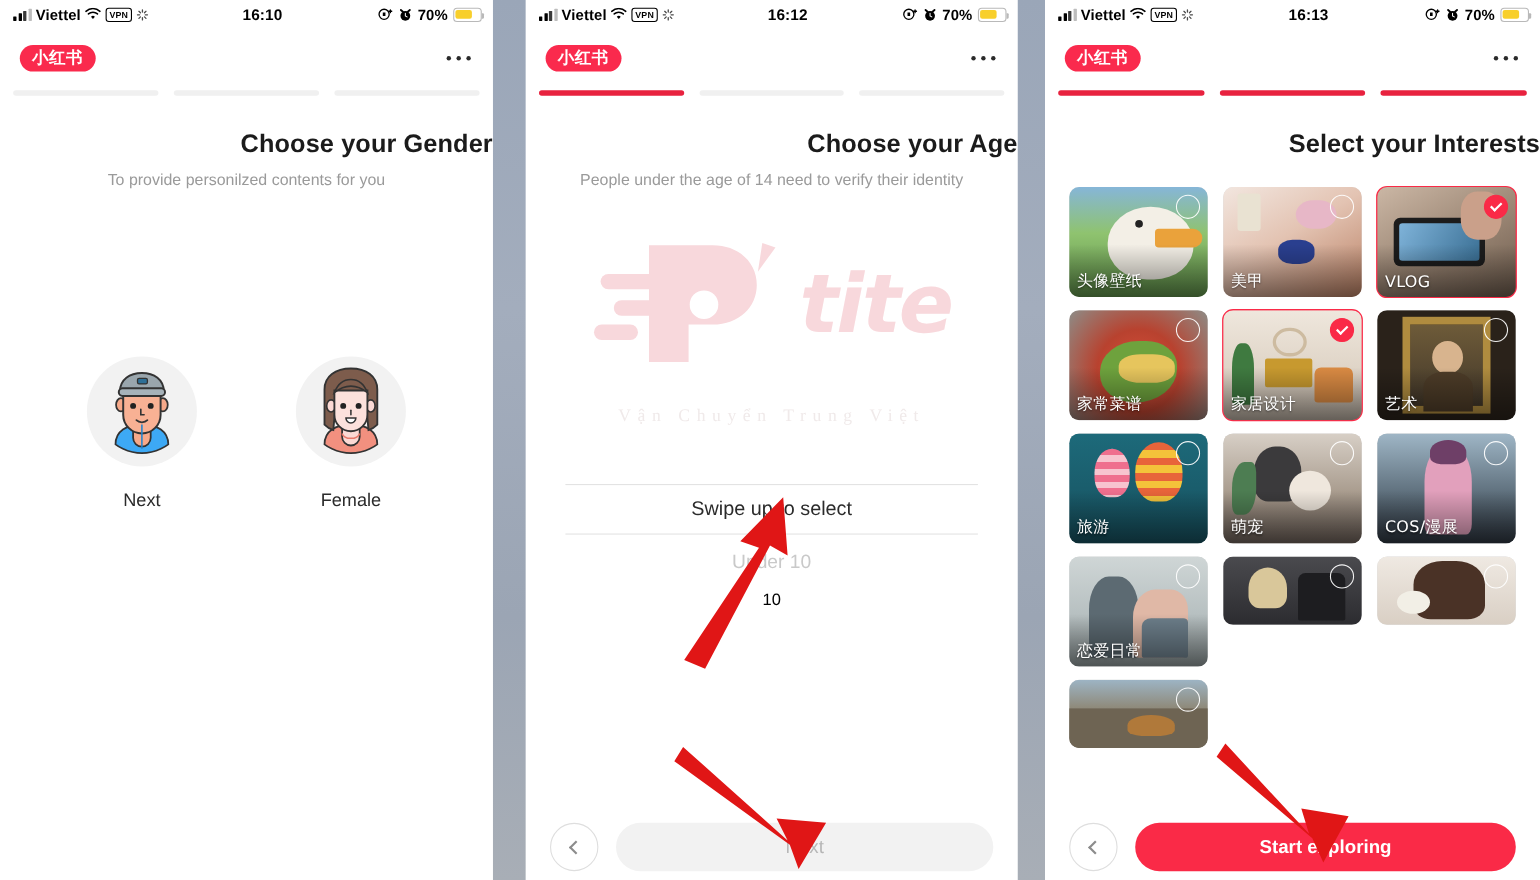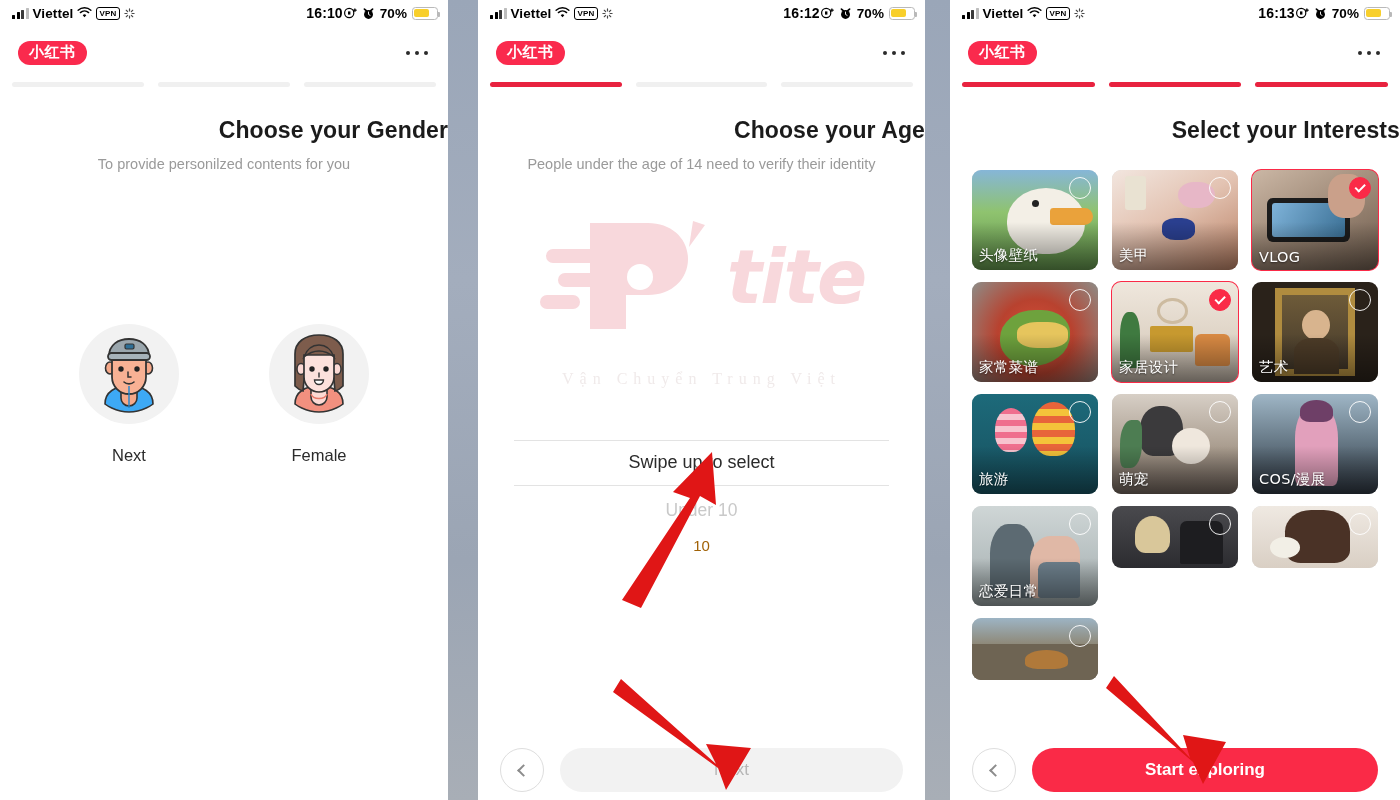--- a/index.html
+++ b/index.html
@@ -34,21 +34,21 @@
 
   
   .statusbar {
     height: 26px;
     display: flex; align-items: center;
     padding: 0 10px 0 12px;
     font-size: 13.5px; font-weight: 700; color: #000;
     letter-spacing: .1px;
   }
   .sb-left { display: flex; align-items: center; gap: 4px; }
-  .sb-center { flex: 1; text-align: right; font-size: 14px; font-weight: 700; }
+  .sb-center { flex: 1; text-align: center; font-size: 14px; font-weight: 700; }
   .sb-right { display: flex; align-items: center; gap: 5px; }
   .carrier { font-size: 13.5px; font-weight: 600; }
   .bars { display: inline-flex; align-items: flex-end; gap: 1.5px; height: 11px; }
   .bars i { width: 3px; background: #000; border-radius: .5px; display: block; }
   .bars i:nth-child(1) { height: 4px; }
   .bars i:nth-child(2) { height: 6.5px; }
   .bars i:nth-child(3) { height: 9px; background:#3a3a3a; }
   .bars i:nth-child(4) { height: 11px; background:#bdbdbd; }
   .vpn-badge {
     border: 1.6px solid #000; border-radius: 3px;
@@ -123,21 +123,21 @@
 
   
   .picker { position:absolute; left:36px; right:36px; top:440px; }
   .pick-line { height:1px; background:#e3e3e3; }
   .pick-sel {
     text-align:center; font-size:18px; color:#2b2b2b;
     padding: 11px 0 12px;
   }
   .pick-row { text-align:center; color:#c9c9c9; }
   .pick-row.r1 { font-size:17.5px; padding-top:14px; }
-  .pick-row.r2 { font-size:15px; padding-top:16px; color:#a16207; }
+  .pick-row.r2 { font-size:15px; padding-top:16px; color:#000000; }
 
   
   .bottombar {
     position:absolute; left:0; right:0; bottom: 8px;
     display:flex; align-items:center; gap:16px; padding: 0 22px;
   }
   .backbtn {
     width:44px; height:44px; border-radius:50%; border:1px solid #dedede;
     display:flex; align-items:center; justify-content:center; flex:0 0 auto;
     background:#fff;

